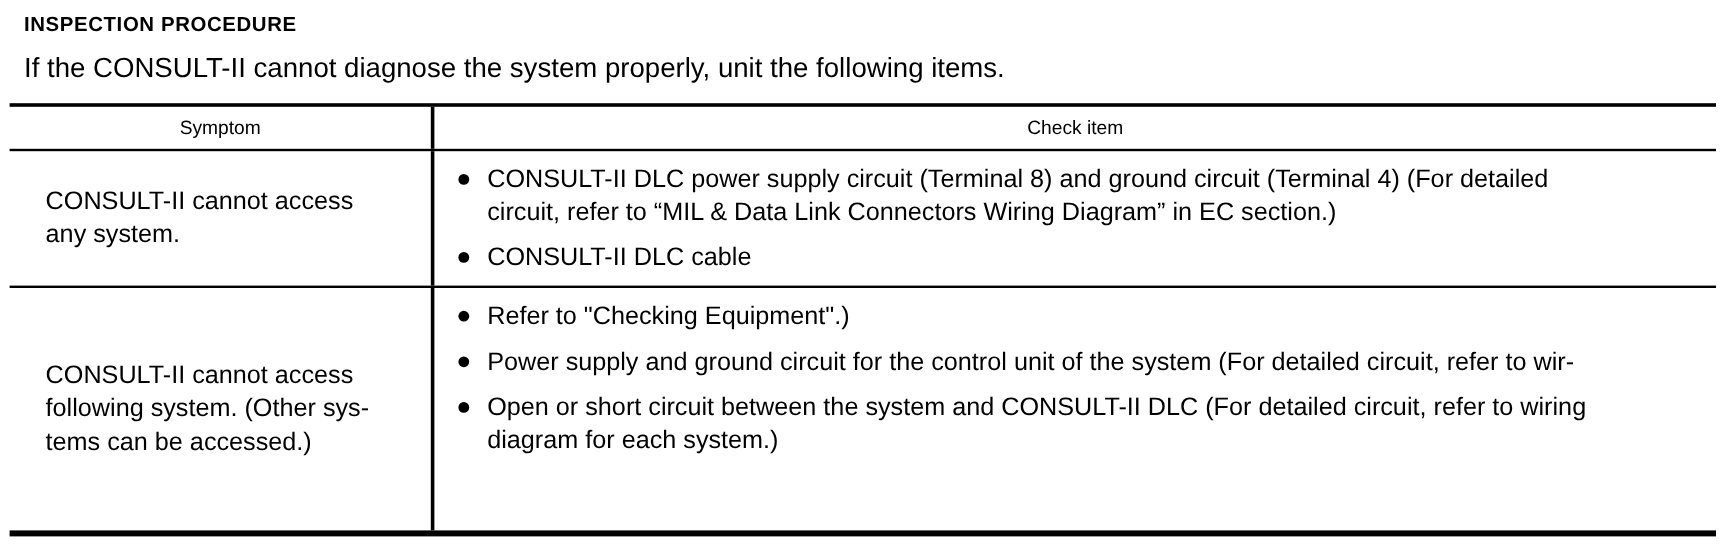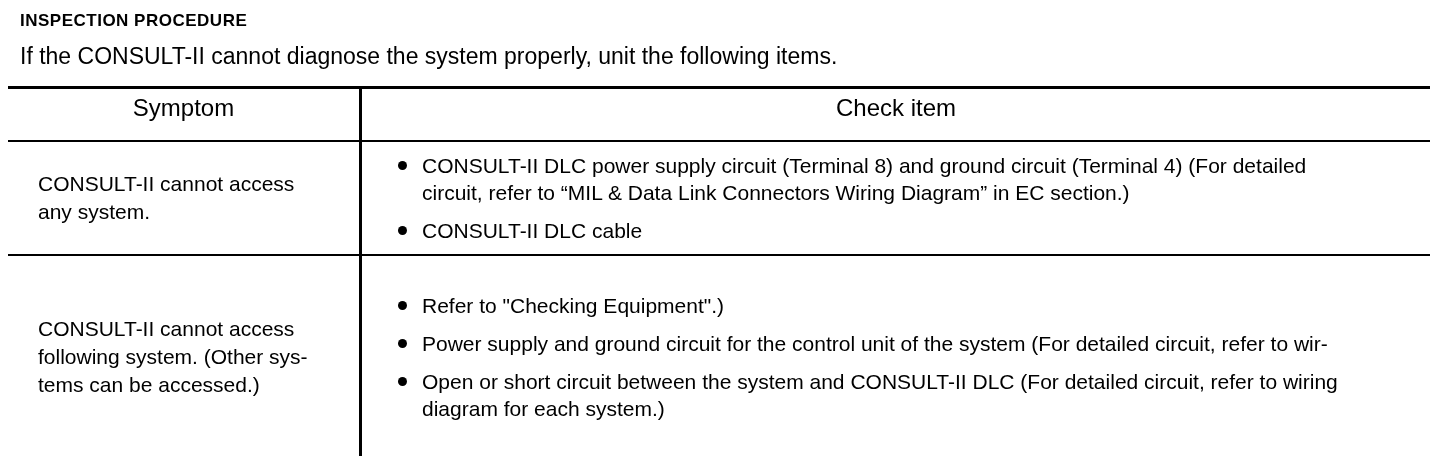--- a/index.html
+++ b/index.html
@@ -36,41 +36,41 @@
   .body-row + .body-row { border-top: 2px solid #000; }
 
   .col-sym {
     width: 354px;
     flex: 0 0 354px;
     border-right: 3px solid #000;
   }
   .col-chk { flex: 1 1 auto; }
 
   .th {
-    font-size: 24px;
+    font-size: 16px;
     text-align: center;
-    padding: 7px 0 20px 0;
+    padding: 7px 0 4px 0;
     line-height: 24px;
   }
 
   .symptom {
     display: flex;
     flex-direction: column;
     justify-content: center;
     padding-left: 30px;
     font-size: 21px;
     line-height: 28px;
   }
   .symptom .sline { white-space: nowrap; }
 
   .checks {
-    padding: 10px 6px 10px 16px;
+    padding: 10px 6px 10px 0;
     display: flex;
     flex-direction: column;
-    justify-content: center;
+    justify-content: flex-start;
     gap: 11px;
   }
   .row1 { min-height: 104px; }
   .row2 { min-height: 204px; }
 
   .bullet { display: flex; align-items: flex-start; }
   .dot {
     flex: 0 0 auto;
     width: 9px; height: 9px;
     border-radius: 50%;

